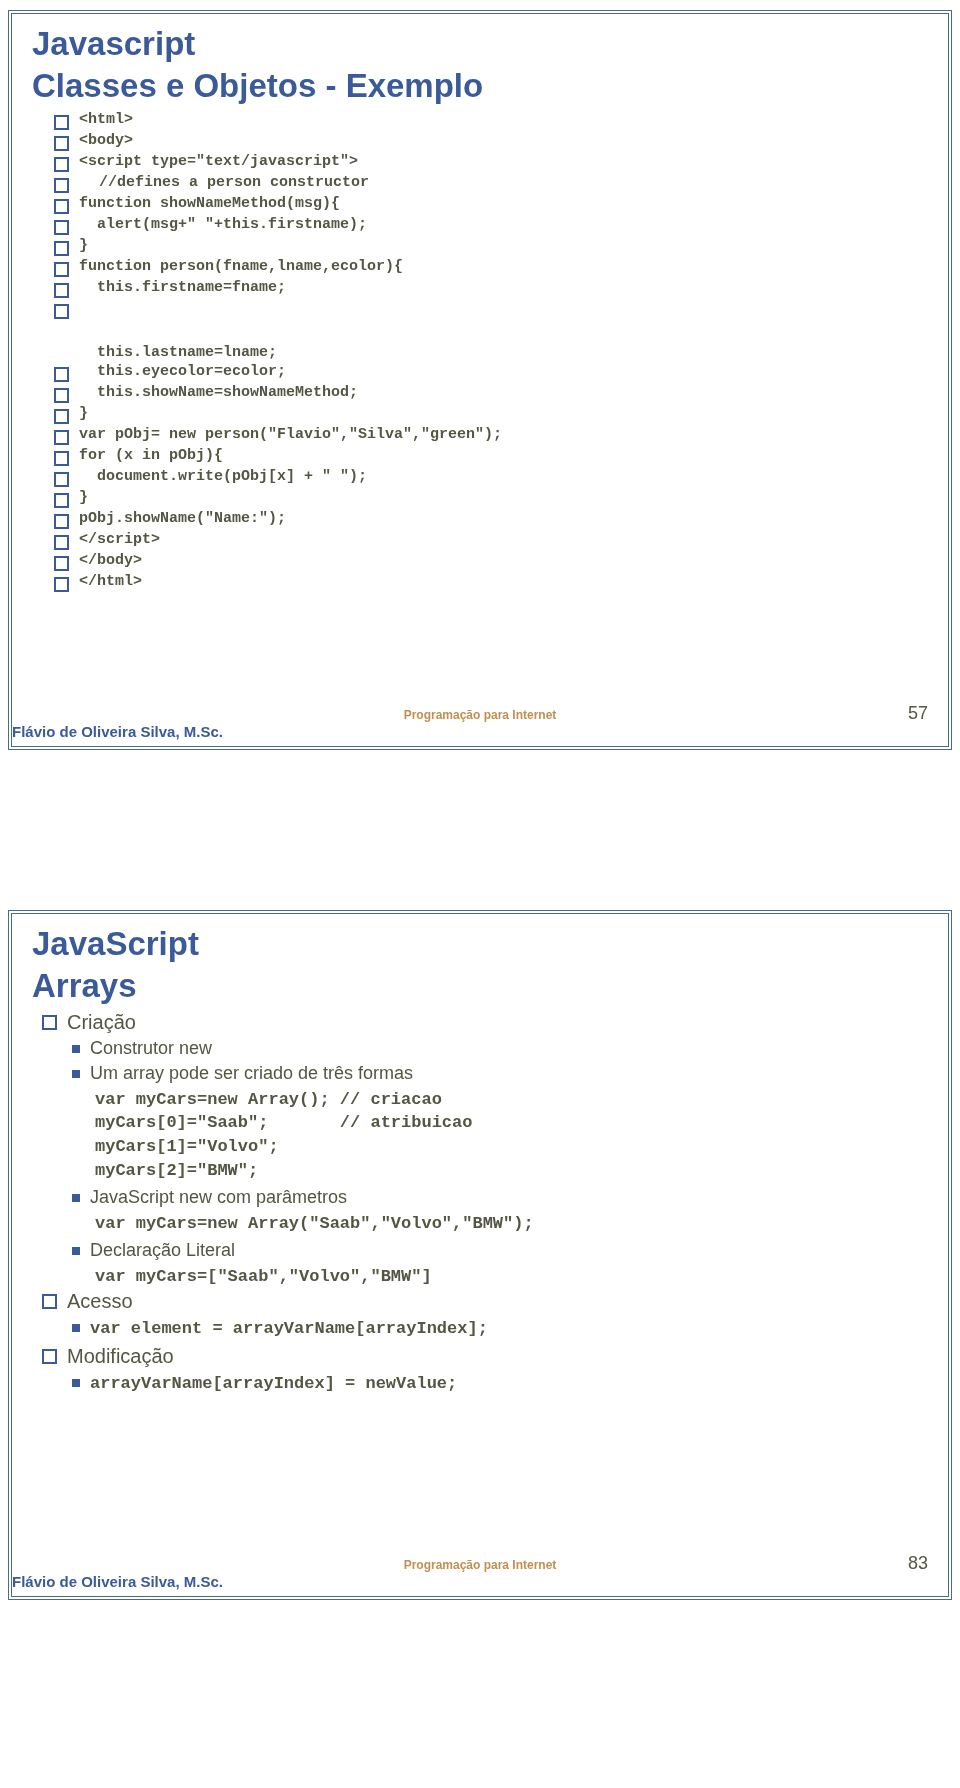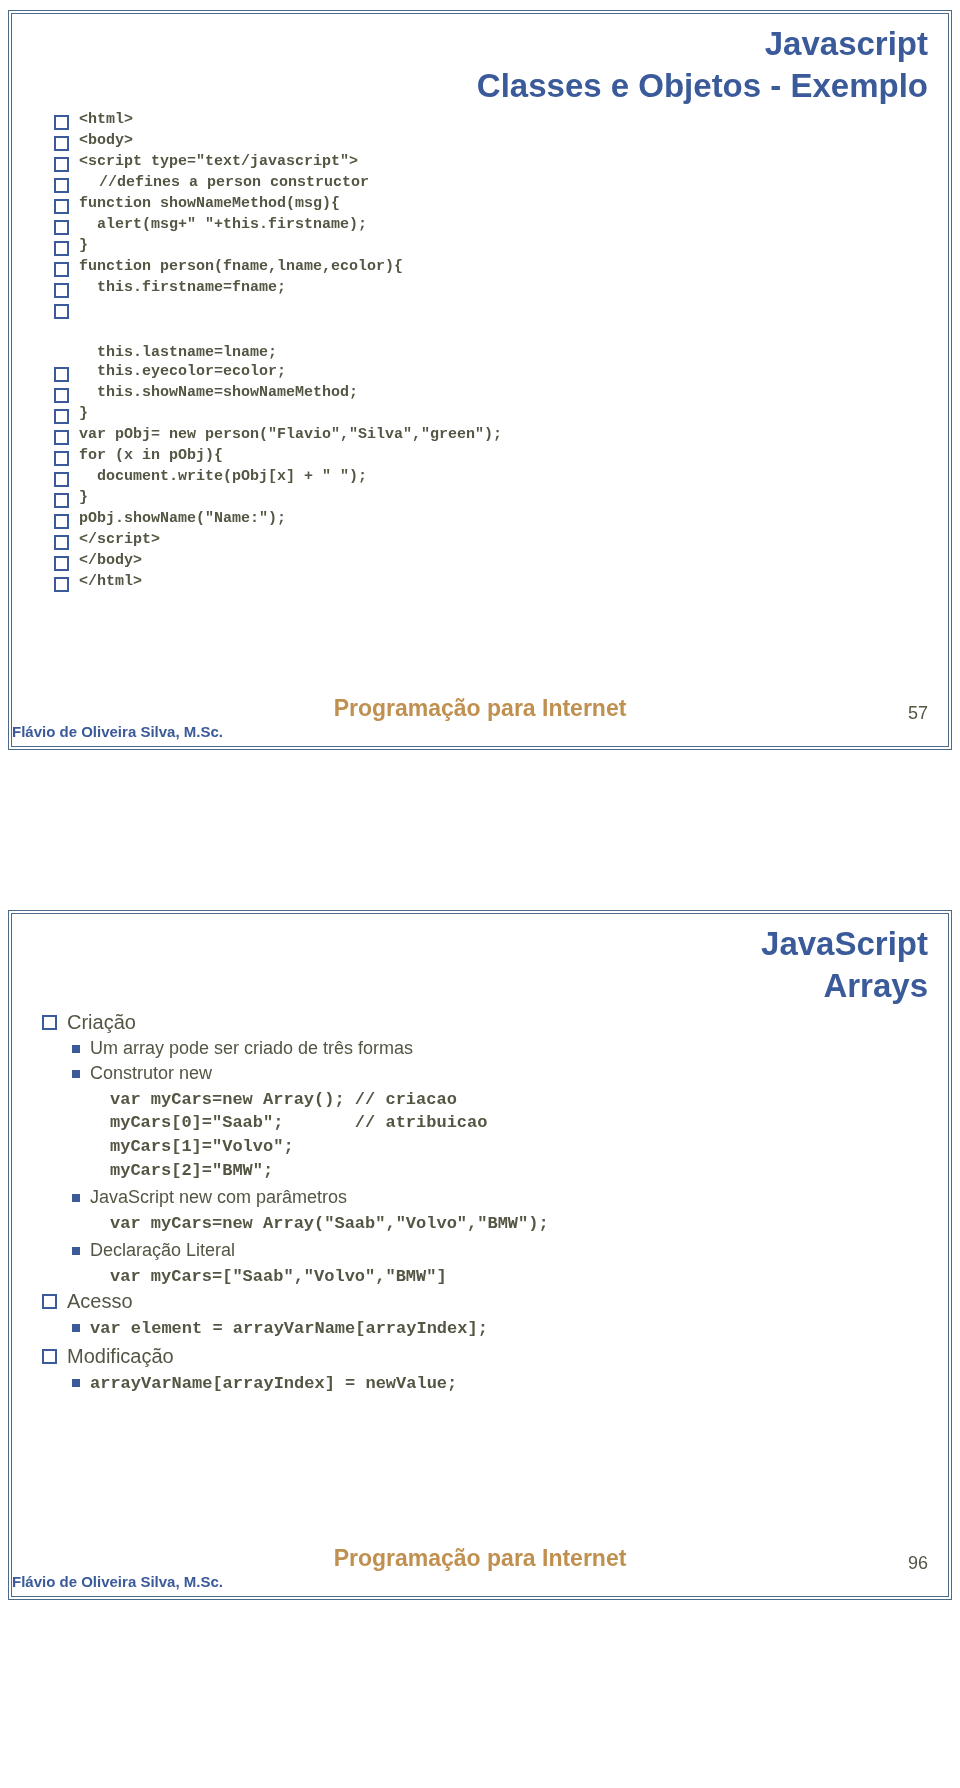--- a/index.html
+++ b/index.html
@@ -18,21 +18,20 @@
   .slide-inner {
     padding: 12px 20px 50px 20px;
   }
   .title {
     color: #3a5a9a;
     font-family: Verdana, Arial, sans-serif;
     font-weight: bold;
     font-size: 33px;
     line-height: 1.1;
     margin: 0 0 6px 0;
-    text-align: right;
   }
   .content {
     padding-left: 22px;
   }
   .item {
     display: flex;
     align-items: flex-start;
     margin: 2px 0;
   }
   .bullet-square {
@@ -52,21 +51,21 @@
   }
   .footer-title {
     position: absolute;
     bottom: 24px;
     left: 0;
     right: 0;
     text-align: center;
     color: #c09050;
     font-family: Verdana, Arial, sans-serif;
     font-weight: bold;
-    font-size: 23px;
+    font-size: 12px;
     margin-top: 8px;
   }
   .footer-sub {
     position: absolute;
     bottom: 6px;
     left: 0;
     right: 0;
     text-align: left;
     color: #3a5a9a;
     font-family: Verdana, Arial, sans-serif;
@@ -103,21 +102,21 @@
     margin-top: 7px;
     margin-right: 10px;
     flex-shrink: 0;
   }
   .body-text {
     font-family: Verdana, Arial, sans-serif;
     font-size: 18px;
     color: #555544;
   }
   .code-block {
-    margin-left: 68px;
+    margin-left: 53px;
   }
   .code-line {
     font-family: "Courier New", monospace;
     font-weight: bold;
     font-size: 17px;
     color: #555544;
     line-height: 1.4;
   }
   .main-bullet-text {
     font-family: Verdana, Arial, sans-serif;
@@ -231,25 +230,25 @@
   <div class="slide-inner">
     <div class="title">JavaScript</div>
     <div class="title">Arrays</div>
     <div class="content" id="s2-content" style="padding-left:10px;">
         <div class="item">
           <div class="bullet-square"></div>
           <div class="main-bullet-text">Criação</div>
         </div>
         <div class="sub-item">
           <div class="bullet-small"></div>
+          <div class="body-text">Construtor new</div>
+        </div>
+        <div class="sub-item">
+          <div class="bullet-small"></div>
           <div class="body-text">Um array pode ser criado de três formas</div>
-        </div>
-        <div class="sub-item">
-          <div class="bullet-small"></div>
-          <div class="body-text">Construtor new</div>
         </div>
         <div class="code-block">
           <div class="code-line" style="white-space: pre;">var myCars=new Array(); // criacao</div>
         </div>
         <div class="code-block">
           <div class="code-line" style="white-space: pre;">myCars[0]="Saab";       // atribuicao</div>
         </div>
         <div class="code-block">
           <div class="code-line" style="white-space: pre;">myCars[1]="Volvo";</div>
         </div>
@@ -283,14 +282,14 @@
           <div class="main-bullet-text">Modificação</div>
         </div>
         <div class="sub-item">
           <div class="bullet-small"></div>
           <div class="code-line">arrayVarName[arrayIndex] = newValue;</div>
         </div>
       </div>
   </div>
   <div class="footer-title">Programação para Internet</div>
   <div class="footer-sub">Flávio de Oliveira Silva, M.Sc.</div>
-  <div class="page-num">96</div>
+  <div class="page-num">83</div>
 </div>
 
 </body></html>

